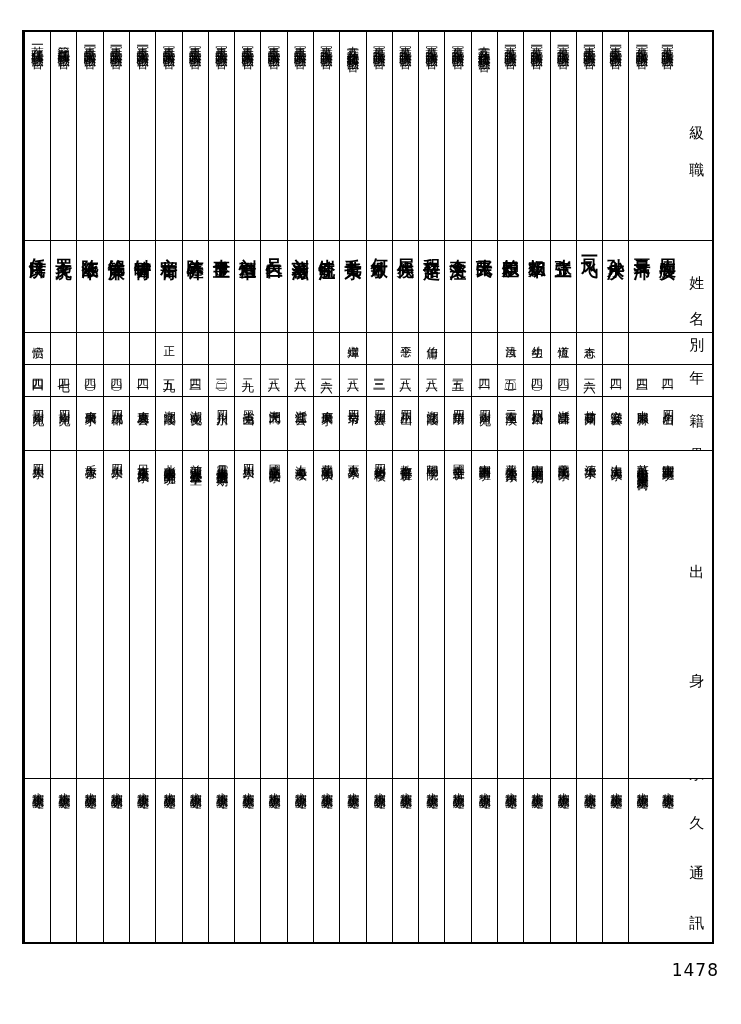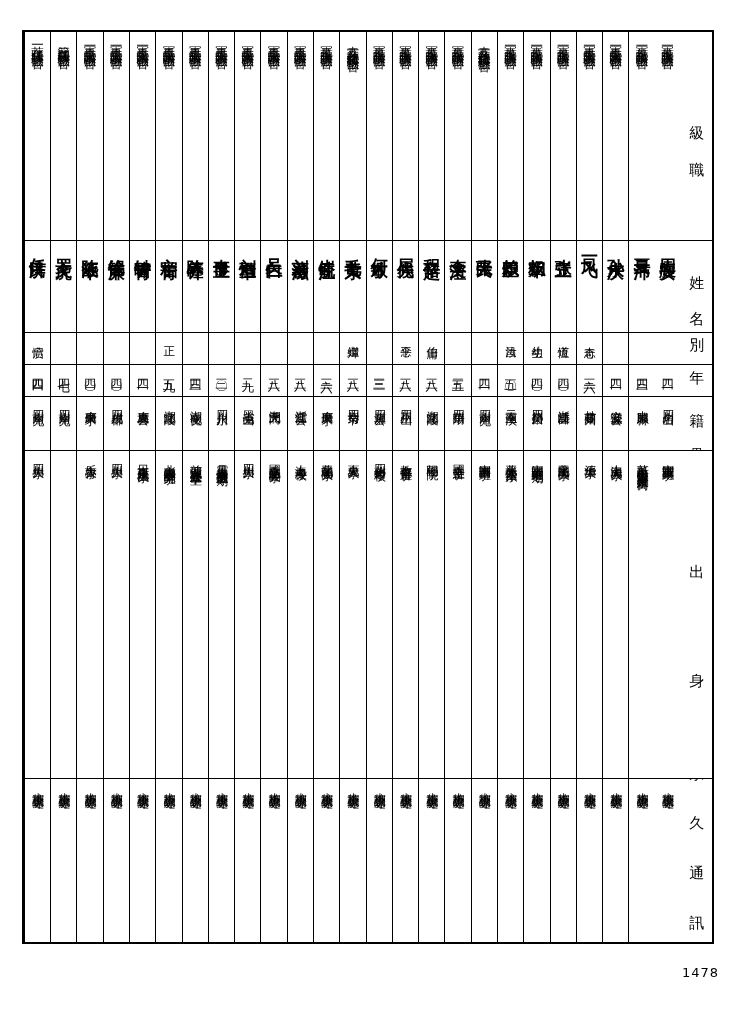--- a/index.html
+++ b/index.html
@@ -99,21 +99,21 @@
   .addr .vtext   { font-size: 12px; letter-spacing: 1px; }
 
   .col.header-col .cell { justify-content: center; align-items: center; padding-top: 0; }
   .col.header-col .vtext { font-size: 15px; }
   .col.header-col .hdr-wide .vtext { letter-spacing: 16px; }
 
   #page-number {
     position: absolute;
     right: 22px;
     bottom: 44px;
-    font-size: 13px;
+    font-size: 17px;
     font-family: "DejaVu Sans", sans-serif;
     letter-spacing: 1px;
   }
 </style>
 </head>
 <body>
 
 <div id="page">
 
   <div id="table-wrap">

